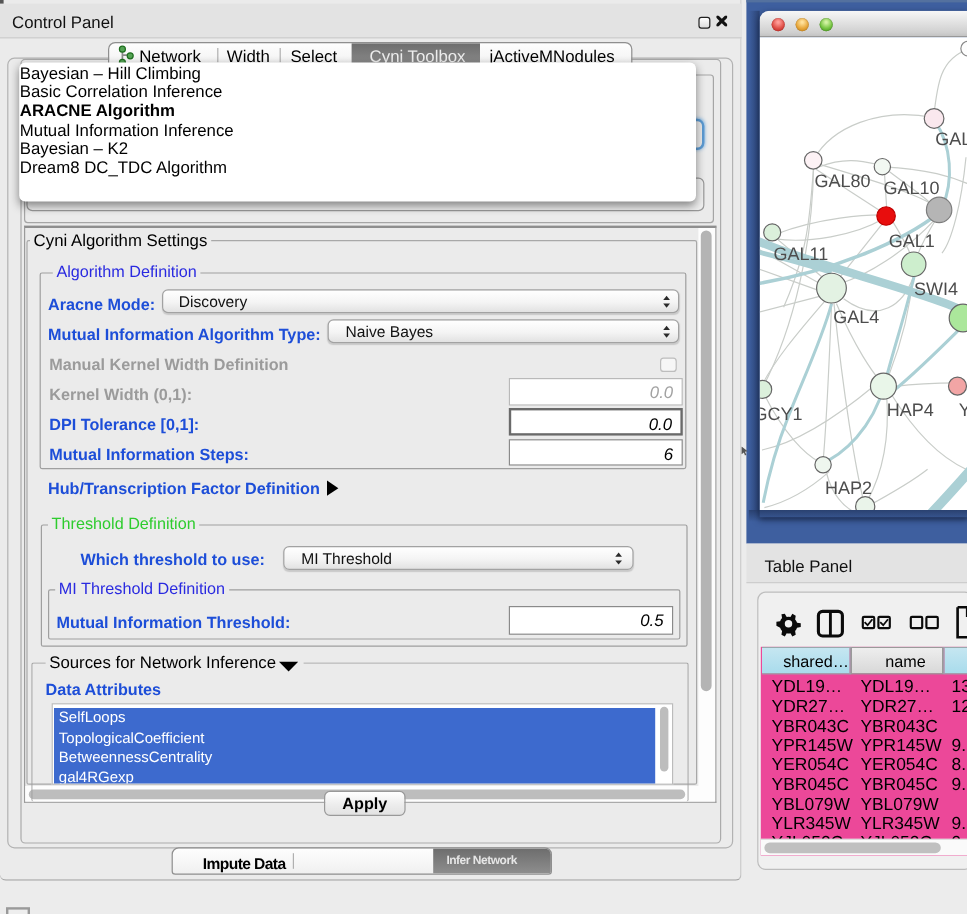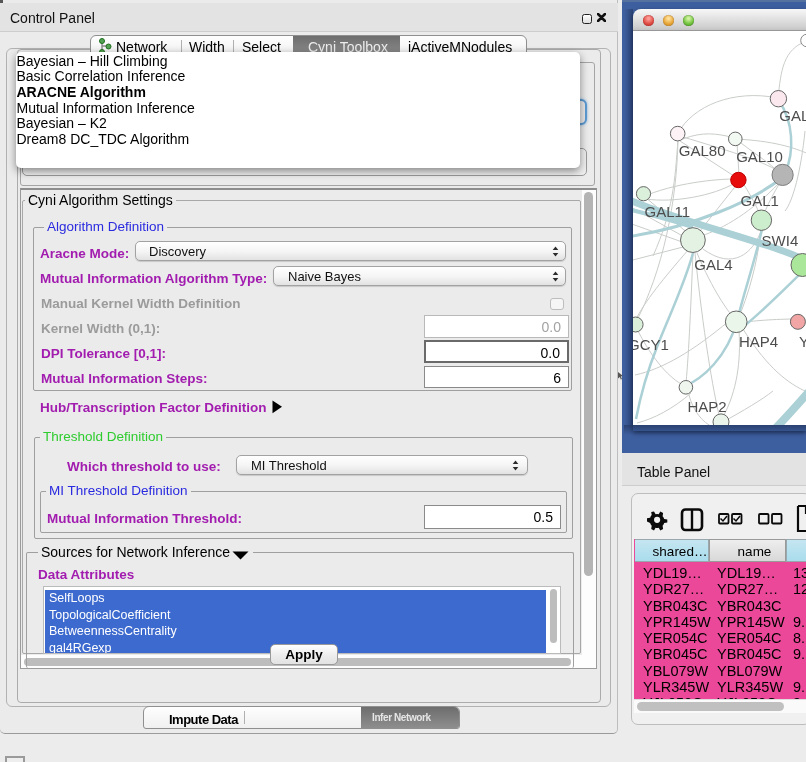--- a/index.html
+++ b/index.html
@@ -2,22 +2,22 @@
 <html><head><meta charset="utf-8">
 <style>
 html,body{margin:0;padding:0;width:806px;height:762px;overflow:hidden;background:#ececec;
 font-family:"Liberation Sans",sans-serif;}
 *{box-sizing:border-box;}
 .abs{position:absolute;}
 .b{font-weight:bold;}
 .combo{position:absolute;border:1px solid #a2a2a2;border-radius:5px;
 background:linear-gradient(#ffffff,#f4f4f4 55%,#e2e2e2);box-shadow:0 1px 1px rgba(0,0,0,.15);
 font-size:13px;color:#111;}
-.fld{position:absolute;background:#fff;font-size:14px;text-align:right;padding:3px 7px 0 0;color:#000;}
-.lbl{position:absolute;font-size:13.5px;font-weight:bold;color:#a21caf;white-space:nowrap;}
+.fld{position:absolute;background:#fff;font-size:14px;text-align:right;padding:3px 7px 0 0;color:#000;font-style:italic;}
+.lbl{position:absolute;font-size:13.5px;font-weight:bold;color:#1d4ed8;white-space:nowrap;}
 .glbl{color:#9b9b9b;}
 .grp{position:absolute;border:1px solid #9f9f9f;border-radius:2px;}
 .gtitle{position:absolute;top:-9px;left:10px;background:#ebebeb;padding:0 3px;font-size:13.5px;white-space:nowrap;}
 .seg{position:absolute;top:0;height:100%;font-size:13.2px;color:#000;text-align:left;white-space:nowrap;}
 .tabsep{position:absolute;top:4px;bottom:4px;width:1px;background:#b0b0b0;}
 </style></head>
 <body>
 
 <div class="abs" style="left:0;top:0;width:618px;height:734px;background:#ebebeb;border-bottom:1px solid #9a9a9a;border-right:1px solid #bdbdbd;border-radius:0 0 5px 5px;"></div>
 <div class="abs" style="left:0;top:0;width:3px;height:4px;background:#555;"></div>
@@ -111,21 +111,21 @@
 </div>
 <svg class="abs" style="left:232px;top:550px;" width="18" height="11">
     <path d="M0.5,1.5 L16.5,1.5 L8.5,9.5 Z" fill="#000"></path>
   </svg>
 <div class="lbl" style="left:38px;top:567px;">Data Attributes</div>
 <div class="abs" style="left:43px;top:586px;width:518px;height:68px;background:#fff;border:1px solid #bbb;overflow:hidden;">
   <div style="position:absolute;left:1px;top:3px;width:501px;height:80px;background:#3d6ace;color:#fff;font-size:12.5px;line-height:16.5px;padding-left:4px;">SelfLoops<br>TopologicalCoefficient<br>BetweennessCentrality<br>gal4RGexp</div>
   <div style="position:absolute;right:3px;top:2px;width:7px;height:54px;background:#bdbdbd;border-radius:4px;"></div>
 </div>
 
-<div class="abs" style="left:270px;top:644px;width:68px;height:21px;border:1px solid #999;border-radius:5px;background:linear-gradient(#fff,#ededed 55%,#e2e2e2);text-align:center;font-size:13.5px;font-weight:bold;padding-top:2px;">Apply</div>
+<div class="abs" style="left:270px;top:659px;width:68px;height:21px;border:1px solid #999;border-radius:5px;background:linear-gradient(#fff,#ededed 55%,#e2e2e2);text-align:center;font-size:13.5px;font-weight:bold;padding-top:2px;">Apply</div>
 
 <div class="abs" style="left:143px;top:706px;width:317px;height:23px;background:linear-gradient(#fefefe,#f0f0f0);border:1px solid #8f8f8f;border-radius:6px 6px 3px 3px;overflow:hidden;">
   <div class="seg" style="left:217px;width:100px;background:linear-gradient(#6d6d6d,#8e8e8e);"></div>
   <div class="seg b" style="left:25px;width:69px;padding-top:5px;font-size:13px;letter-spacing:-0.5px;">Impute Data</div>
   <div class="tabsep" style="left:100px;"></div>
   <div class="seg b" style="left:101px;width:105px;padding-top:4.5px;font-size:13px;letter-spacing:-0.2px;margin-top:40px;">Discretize Data</div>
   <div class="seg b" style="left:228px;width:78px;padding-top:5px;font-size:10px;letter-spacing:-0.4px;color:#e6e6e6;">Infer Network</div>
 </div>
 
 <div class="abs" style="left:5px;top:756px;width:20px;height:16px;border:2px solid #9a9a9a;background:#eee;"></div>

